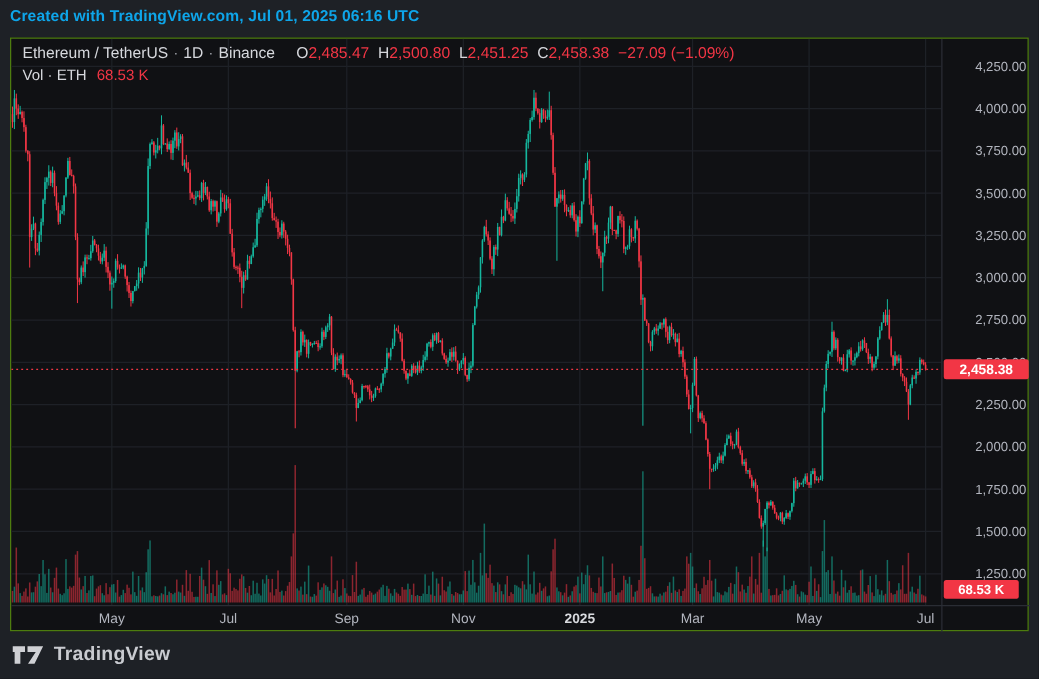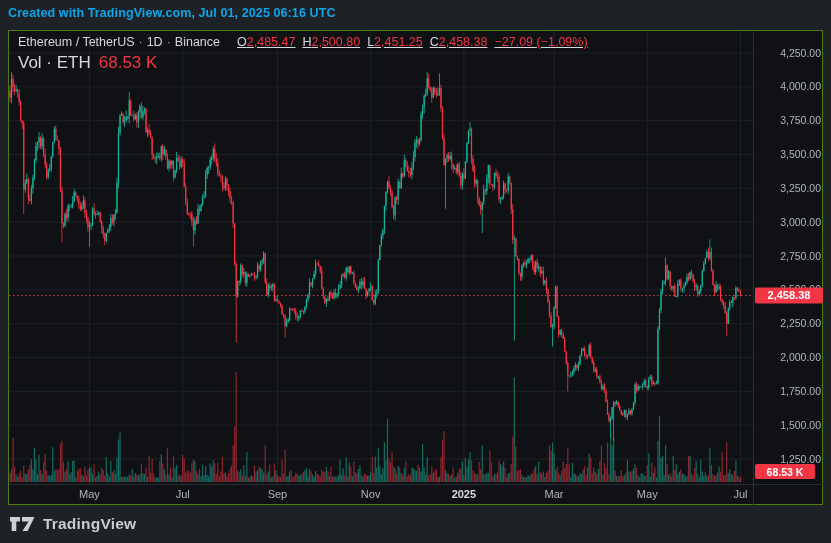--- a/index.html
+++ b/index.html
@@ -16,23 +16,23 @@
     font-size:12.5px; font-weight:700; color:#0ea5e9; letter-spacing:0.1px;
   }
   .chart-panel {
     position:absolute; left:8px; top:30px; width:815px; height:475px;
     background:#101114; border:1px solid #4d7c0f;
   }
   .chart-panel svg { position:absolute; left:0; top:0; }
   svg text { font-family:"Liberation Sans", sans-serif; }
   .legend { position:absolute; left:9px; z-index:5; white-space:nowrap; }
   .legend-row1 { top:4px; font-size:12.5px; color:#d6d8dd; }
-  .legend-row2 { top:22px; font-size:17px; color:#d6d8dd; }
+  .legend-row2 { top:22px; font-size:12px; color:#d6d8dd; }
   .legend .sep { color:#9a9da4; margin:0 4px; }
-  .legend .ohlc-group { margin-left:10px;text-decoration:underline; }
+  .legend .ohlc-group { margin-left:10px; }
   .legend .ohlc-k { color:#d6d8dd; margin-left:7px; }
   .legend .val-red { color:#f23645; }
   .legend .change { color:#f23645; margin-left:7px; }
   .legend .vol-value { color:#f23645; margin-left:8px; }
   .footer {
     position:absolute; left:0; top:505px; width:723px; height:38px;
     display:flex; align-items:center; padding-left:10px;
   }
   .footer .brand-text {
     margin-left:8px; font-size:15.5px; font-weight:600; color:#c9cbd0; letter-spacing:0.2px;

